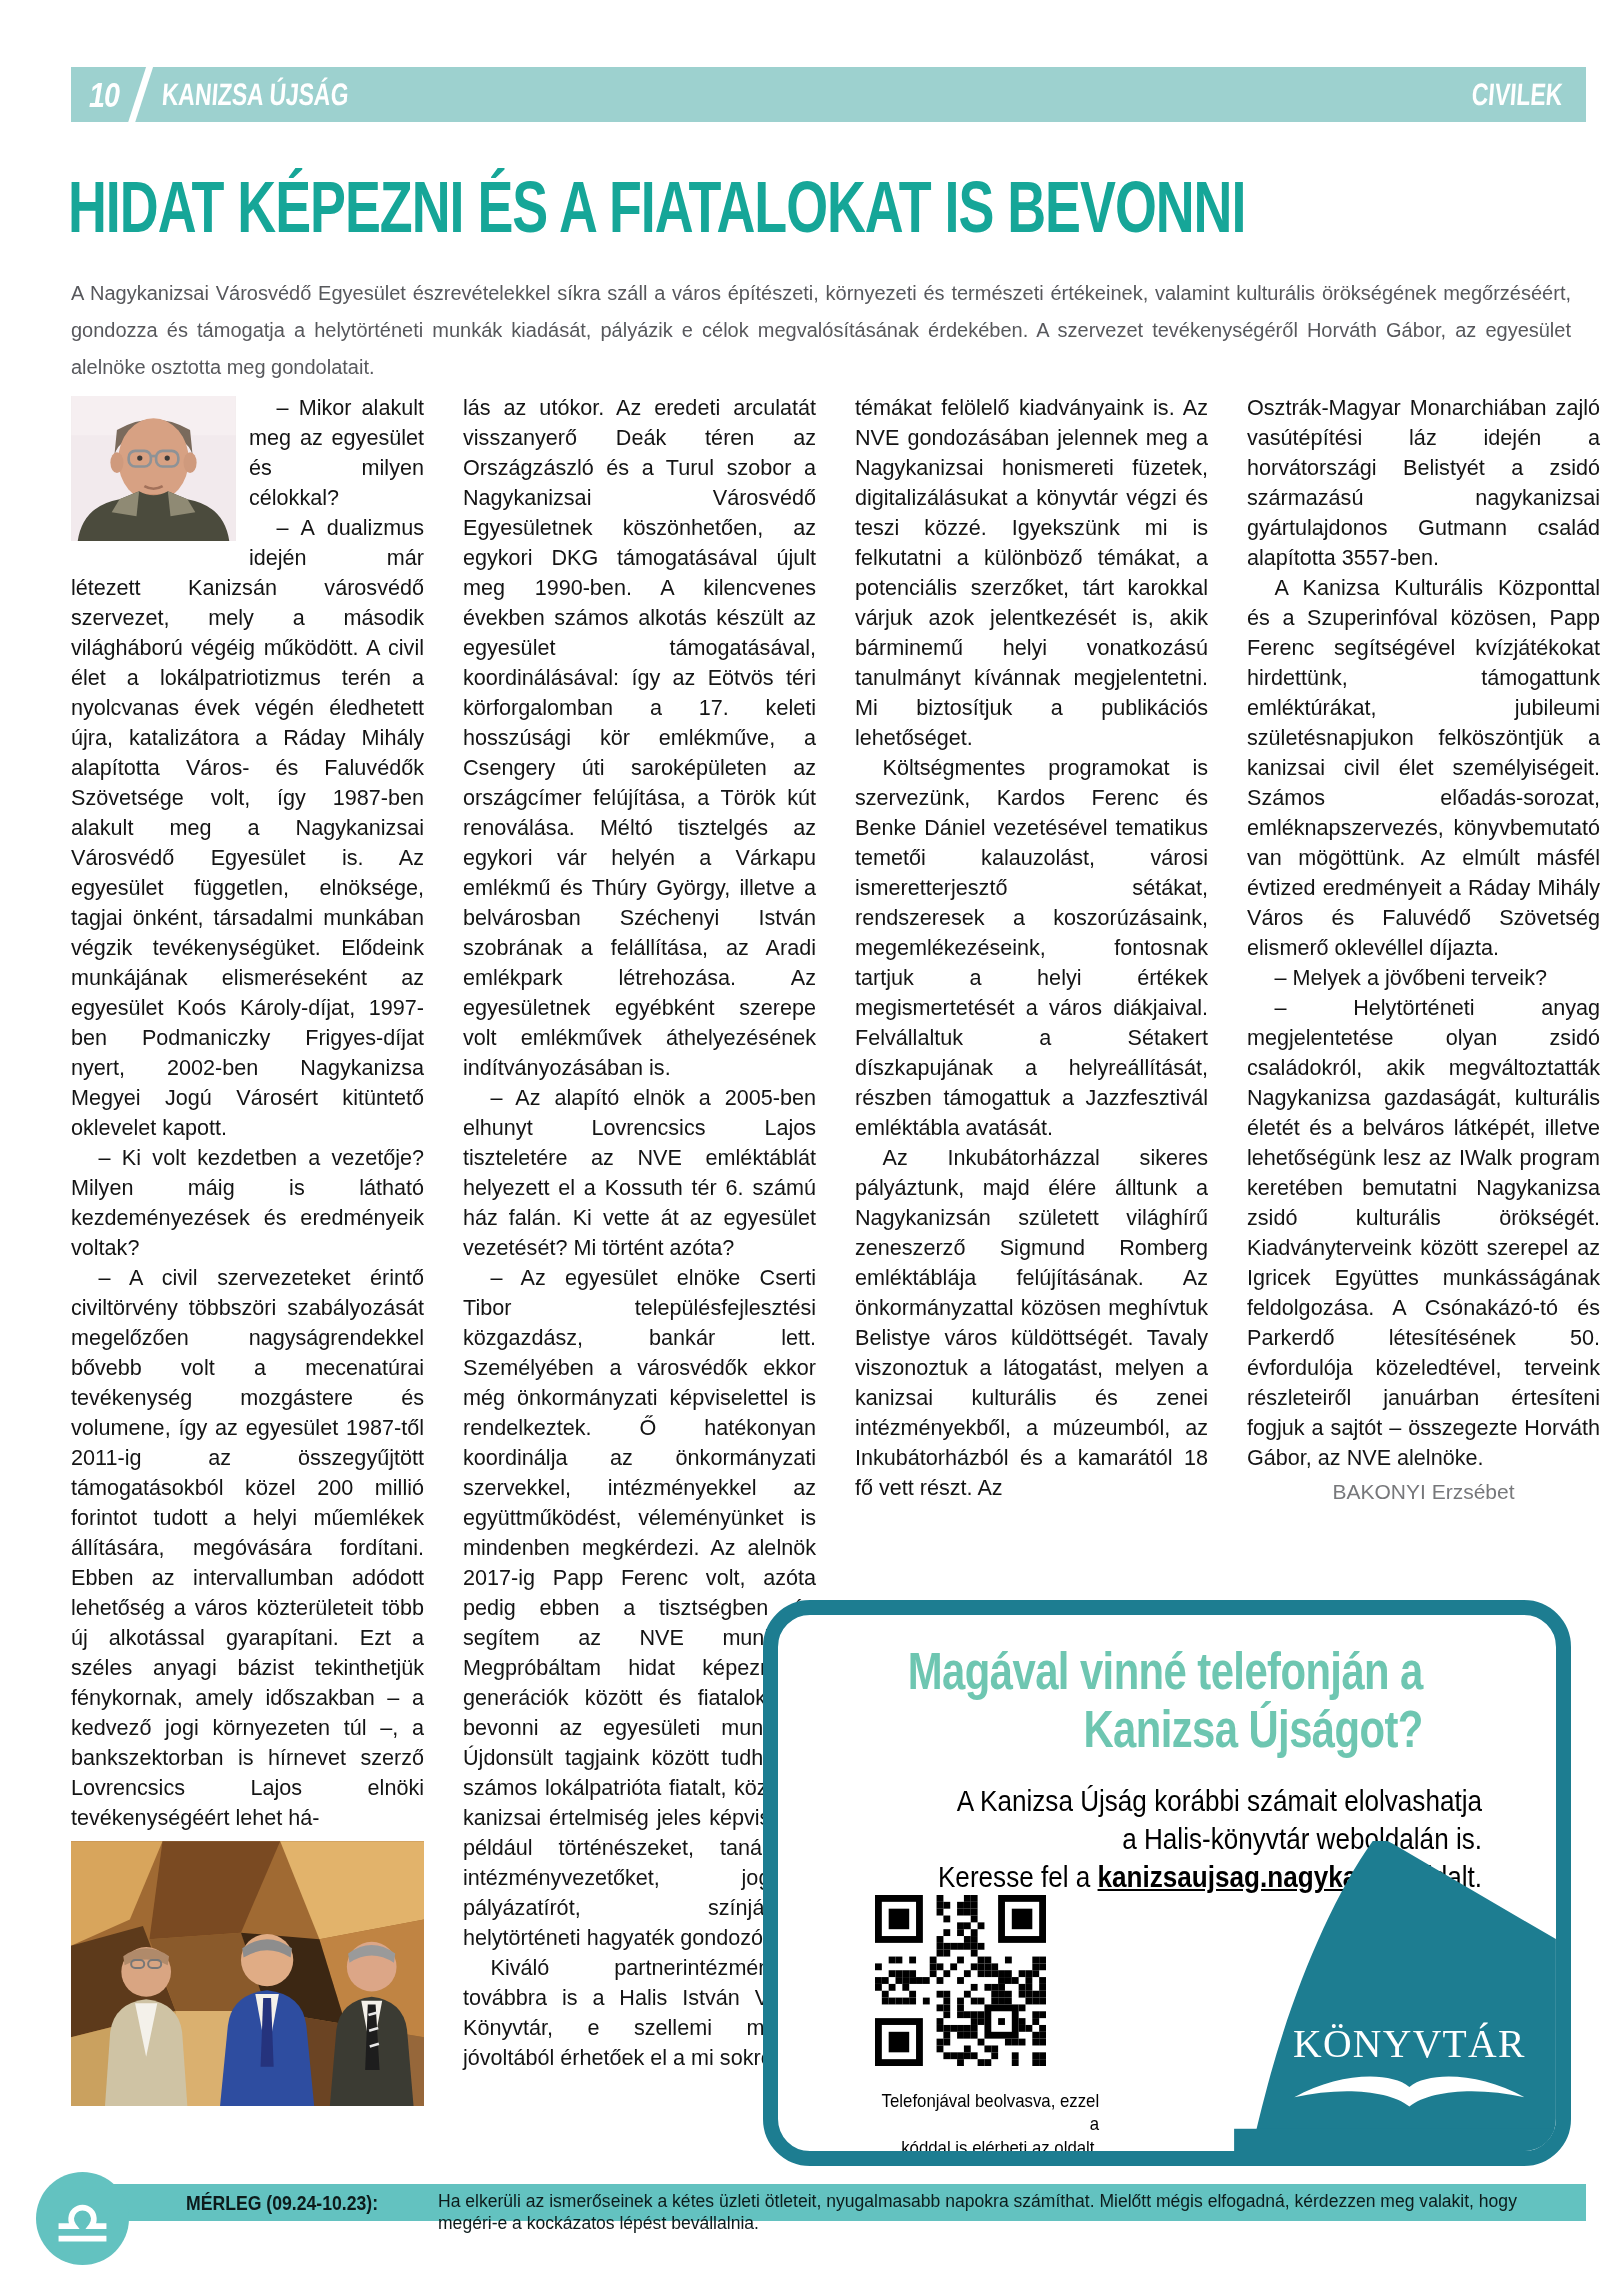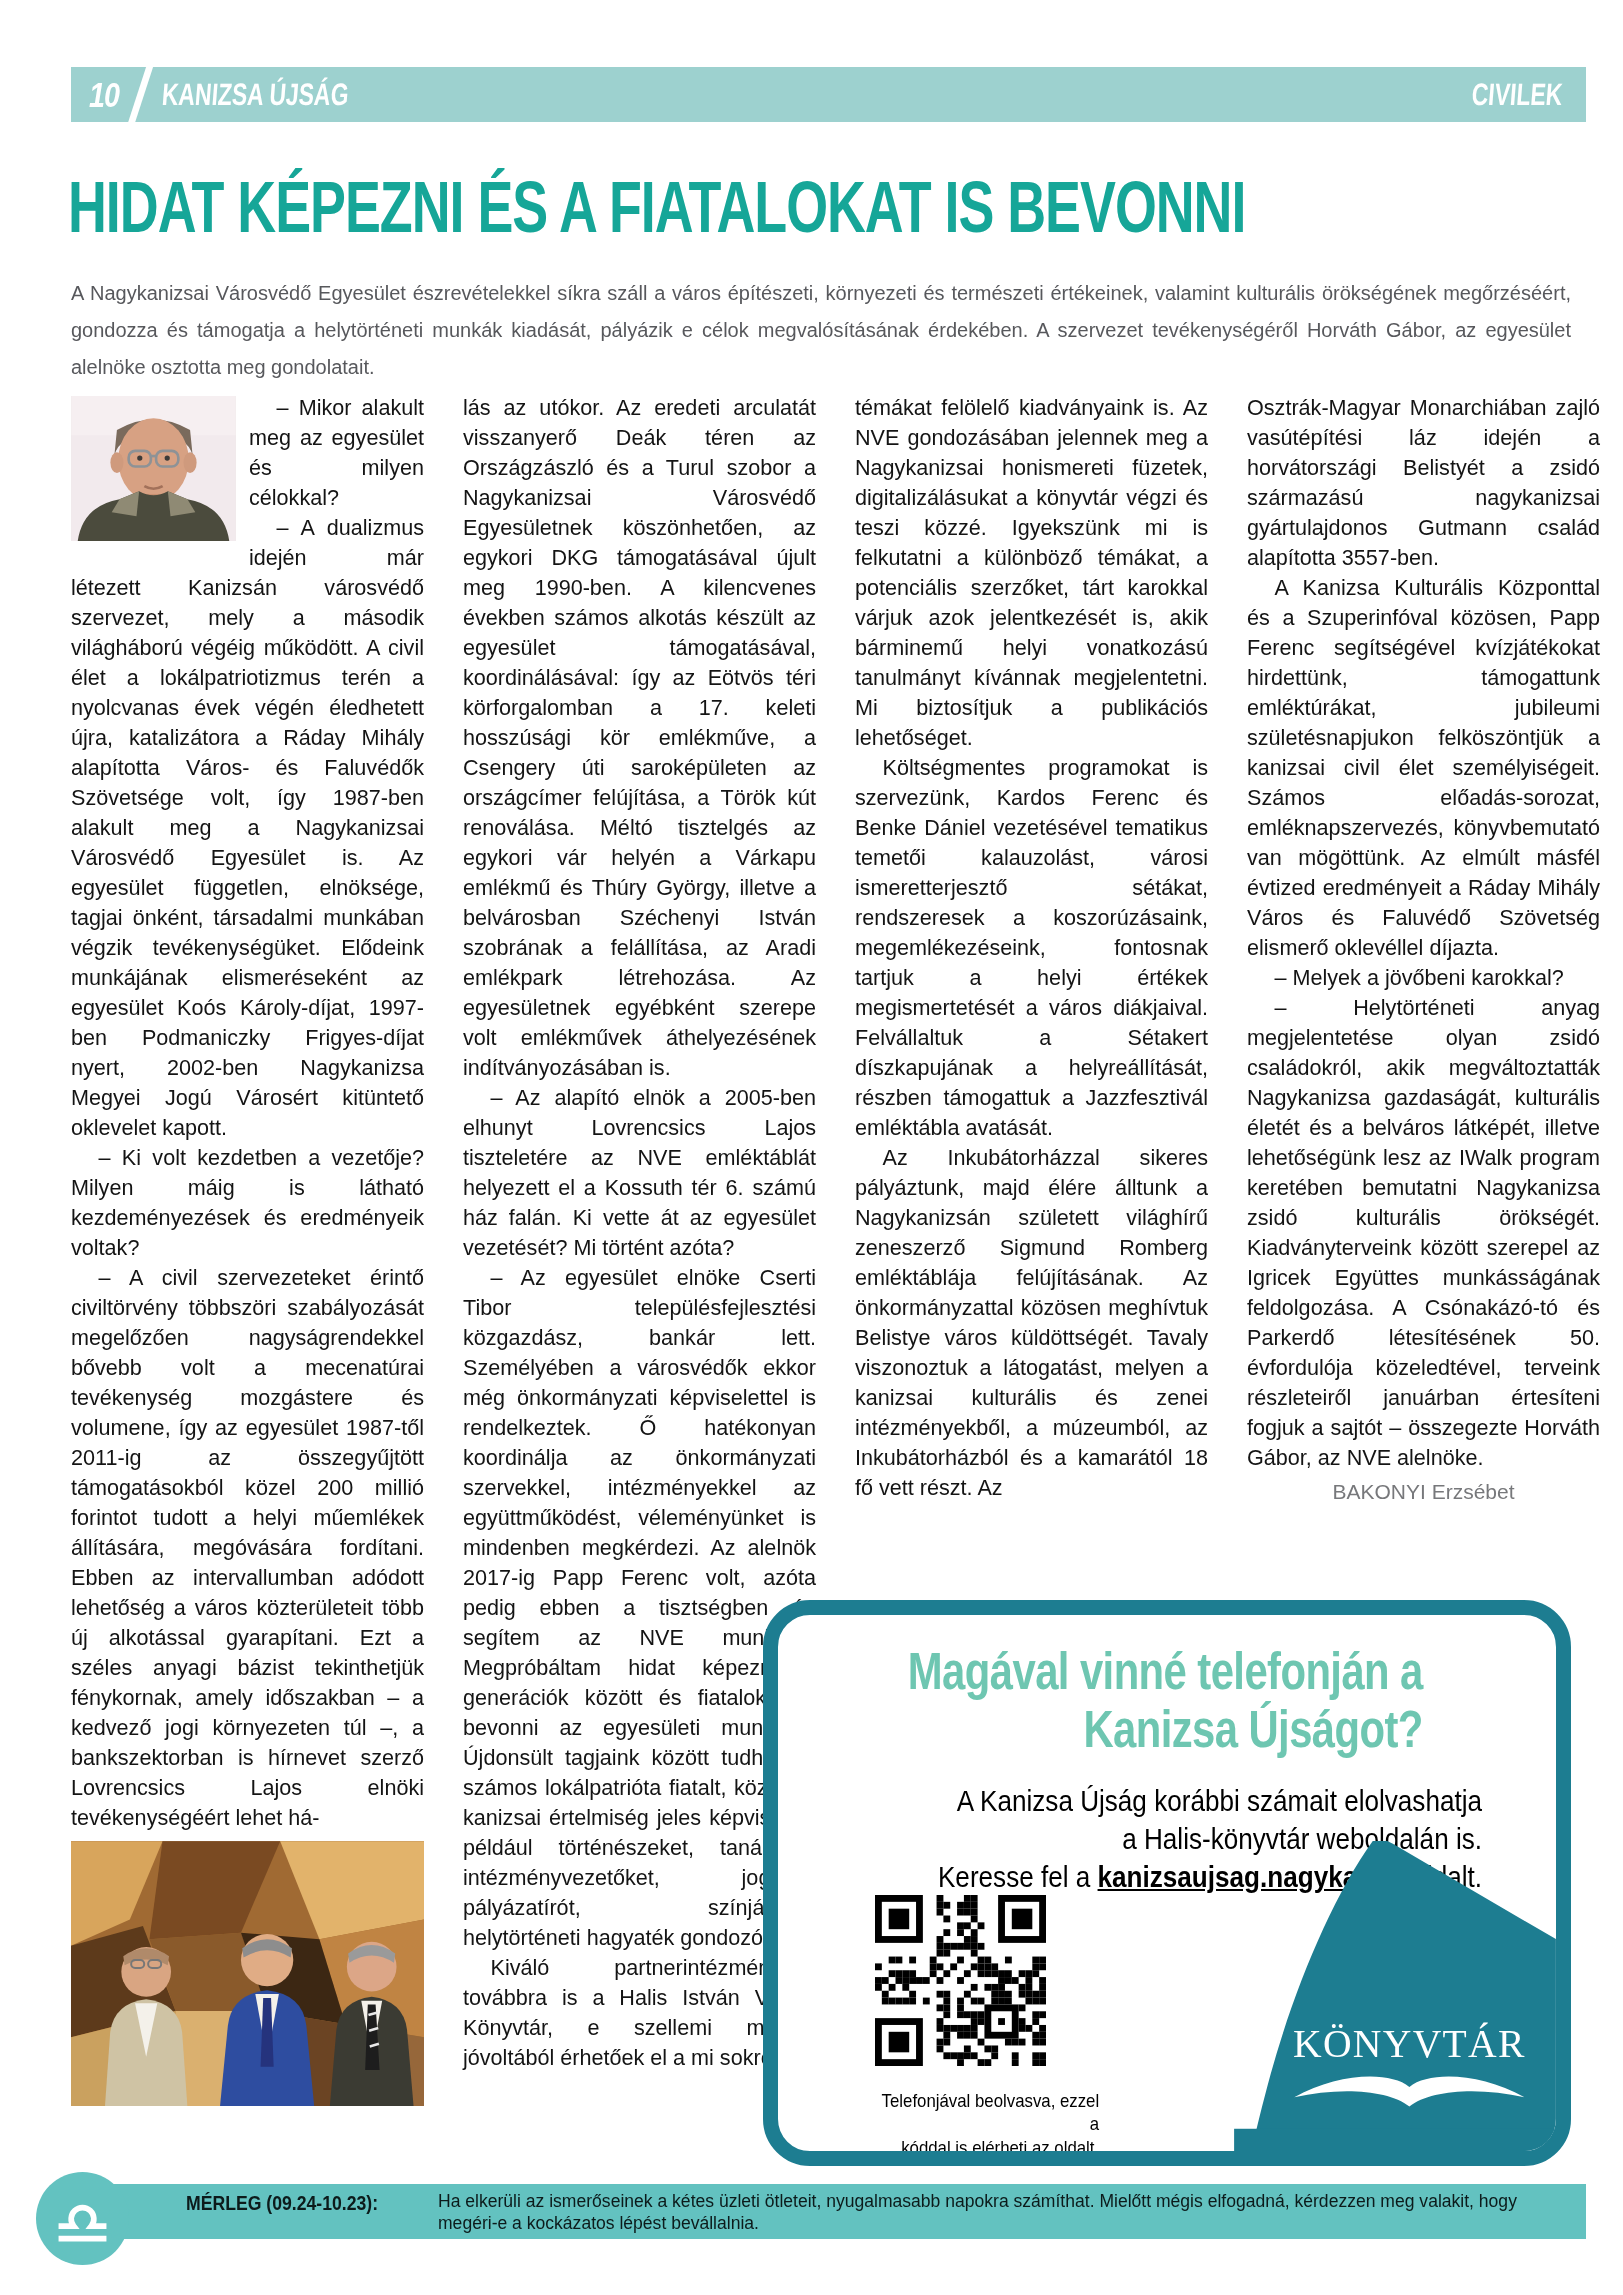--- a/index.html
+++ b/index.html
@@ -90,21 +90,21 @@
   .promo-link{font-weight:bold;text-decoration:underline;color:#000;}
   .qr-wrap{position:absolute;left:97px;top:280px;width:171px;}
   .qr-wrap svg{display:block;background:#fff;}
   .qr-caption{
     margin-top:23.6px;font-size:17.7px;line-height:23.6px;color:#000;
     transform:scaleX(.95);transform-origin:left top;width:236px;
   }
   .logo-shape{position:absolute;right:0;bottom:0;width:322px;height:310px;}
   
   .footer-bar{
-    position:absolute;left:71px;top:2184px;width:1515px;height:55px;
+    position:absolute;left:71px;top:2184px;width:1515px;height:37px;
     background:var(--footer_bar);display:flex;align-items:flex-start;
     padding:3.9px 19.6px 0 115px;
   }
   .libra-badge{
     position:absolute;left:36px;top:2172px;width:93px;height:93px;
     border-radius:50%;background:var(--footer_bar);
     display:flex;align-items:center;justify-content:center;z-index:2;
   }
   .horo-label{
     font-size:19.6px;font-weight:bold;color:#0c1b1b;white-space:nowrap;
@@ -212,21 +212,21 @@
           <p class="bp cont">témákat felölelő kiadványaink is. Az NVE gondozásában jelennek meg a Nagykanizsai honismereti füzetek, digitalizálásukat a könyvtár végzi és teszi közzé. Igyekszünk mi is felkutatni a különböző témákat, a potenciális szerzőket, tárt karokkal várjuk azok jelentkezését is, akik bárminemű helyi vonatkozású tanulmányt kívánnak megjelentetni. Mi biztosítjuk a publikációs lehetőséget.</p>
           <p class="bp">Költségmentes programokat is szervezünk, Kardos Ferenc és Benke Dániel vezetésével tematikus temetői kalauzolást, városi ismeretterjesztő sétákat, rendszeresek a koszorúzásaink, megemlékezéseink, fontosnak tartjuk a helyi értékek megismertetését a város diákjaival. Felvállaltuk a Sétakert díszkapujának a helyreállítását, részben támogattuk a Jazzfesztivál emléktábla avatását.</p>
           <p class="bp">Az Inkubátorházzal sikeres pályáztunk, majd élére álltunk a Nagykanizsán született világhírű zeneszerző Sigmund Romberg emléktáblája felújításának. Az önkormányzattal közösen meghívtuk Belistye város küldöttségét. Tavaly viszonoztuk a látogatást, melyen a kanizsai kulturális és zenei intézményekből, a múzeumból, az Inkubátorházból és a kamarától 18 fő vett részt. Az</p>
         </div>
     </div>
 
     <div class="col">
       <div>
           <p class="bp cont">Osztrák-Magyar Monarchiában zajló vasútépítési láz idején a horvátországi Belistyét a zsidó származású nagykanizsai gyártulajdonos Gutmann család alapította 3557-ben.</p>
           <p class="bp">A Kanizsa Kulturális Központtal és a Szuperinfóval közösen, Papp Ferenc segítségével kvízjátékokat hirdettünk, támogattunk emléktúrákat, jubileumi születésnapjukon felköszöntjük a kanizsai civil élet személyiségeit. Számos előadás-sorozat, emléknapszervezés, könyvbemutató van mögöttünk. Az elmúlt másfél évtized eredményeit a Ráday Mihály Város és Faluvédő Szövetség elismerő oklevéllel díjazta.</p>
-          <p class="bp">– Melyek a jövőbeni karokkal?</p>
+          <p class="bp">– Melyek a jövőbeni terveik?</p>
           <p class="bp">– Helytörténeti anyag megjelentetése olyan zsidó családokról, akik megváltoztatták Nagykanizsa gazdaságát, kulturális életét és a belváros látképét, illetve lehetőségünk lesz az IWalk program keretében bemutatni Nagykanizsa zsidó kulturális örökségét. Kiadványterveink között szerepel az Igricek Együttes munkásságának feldolgozása. A Csónakázó-tó és Parkerdő létesítésének 50. évfordulója közeledtével, terveink részleteiről januárban értesíteni fogjuk a sajtót – összegezte Horváth Gábor, az NVE alelnöke.</p>
         </div>
       <div class="byline">BAKONYI Erzsébet</div>
     </div>
   </div>
 
   <div class="promo">
     <div class="promo-title">
       <div>Magával vinné telefonján a</div>
       <div>Kanizsa Újságot?</div>

